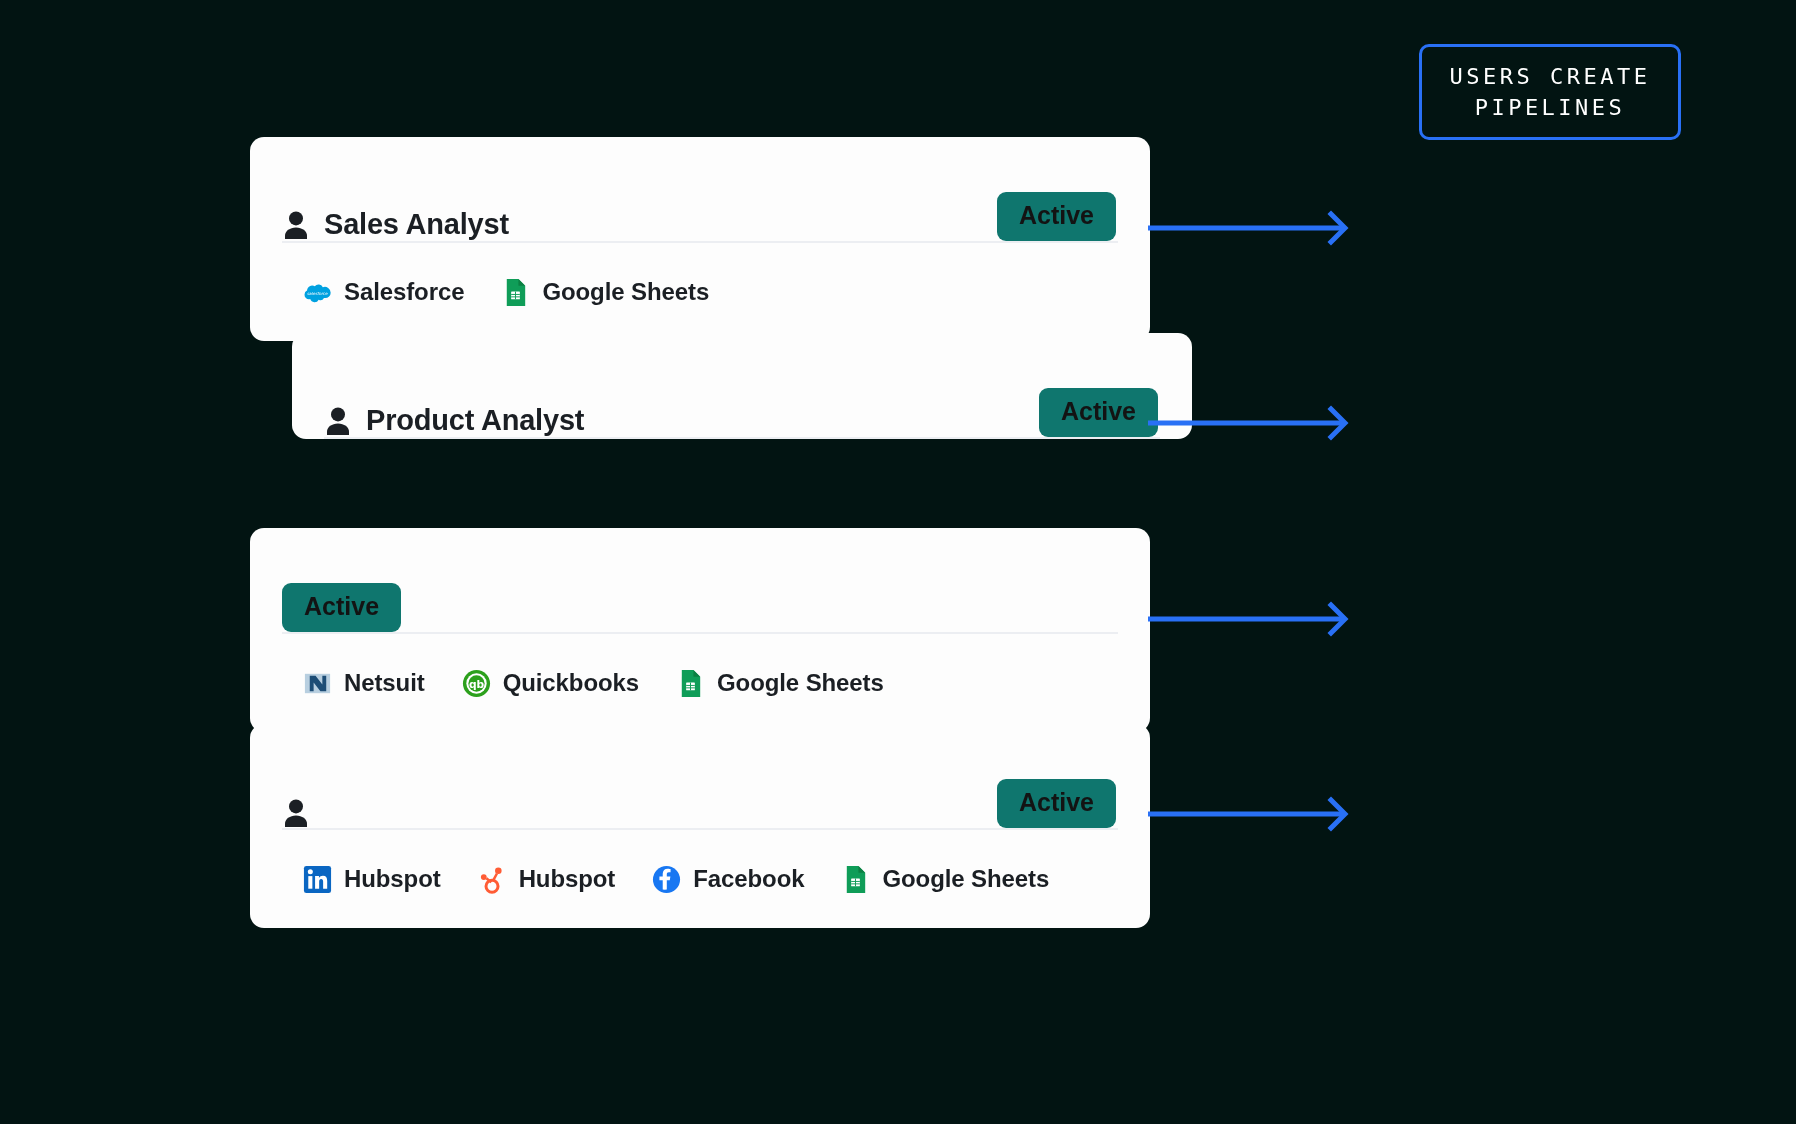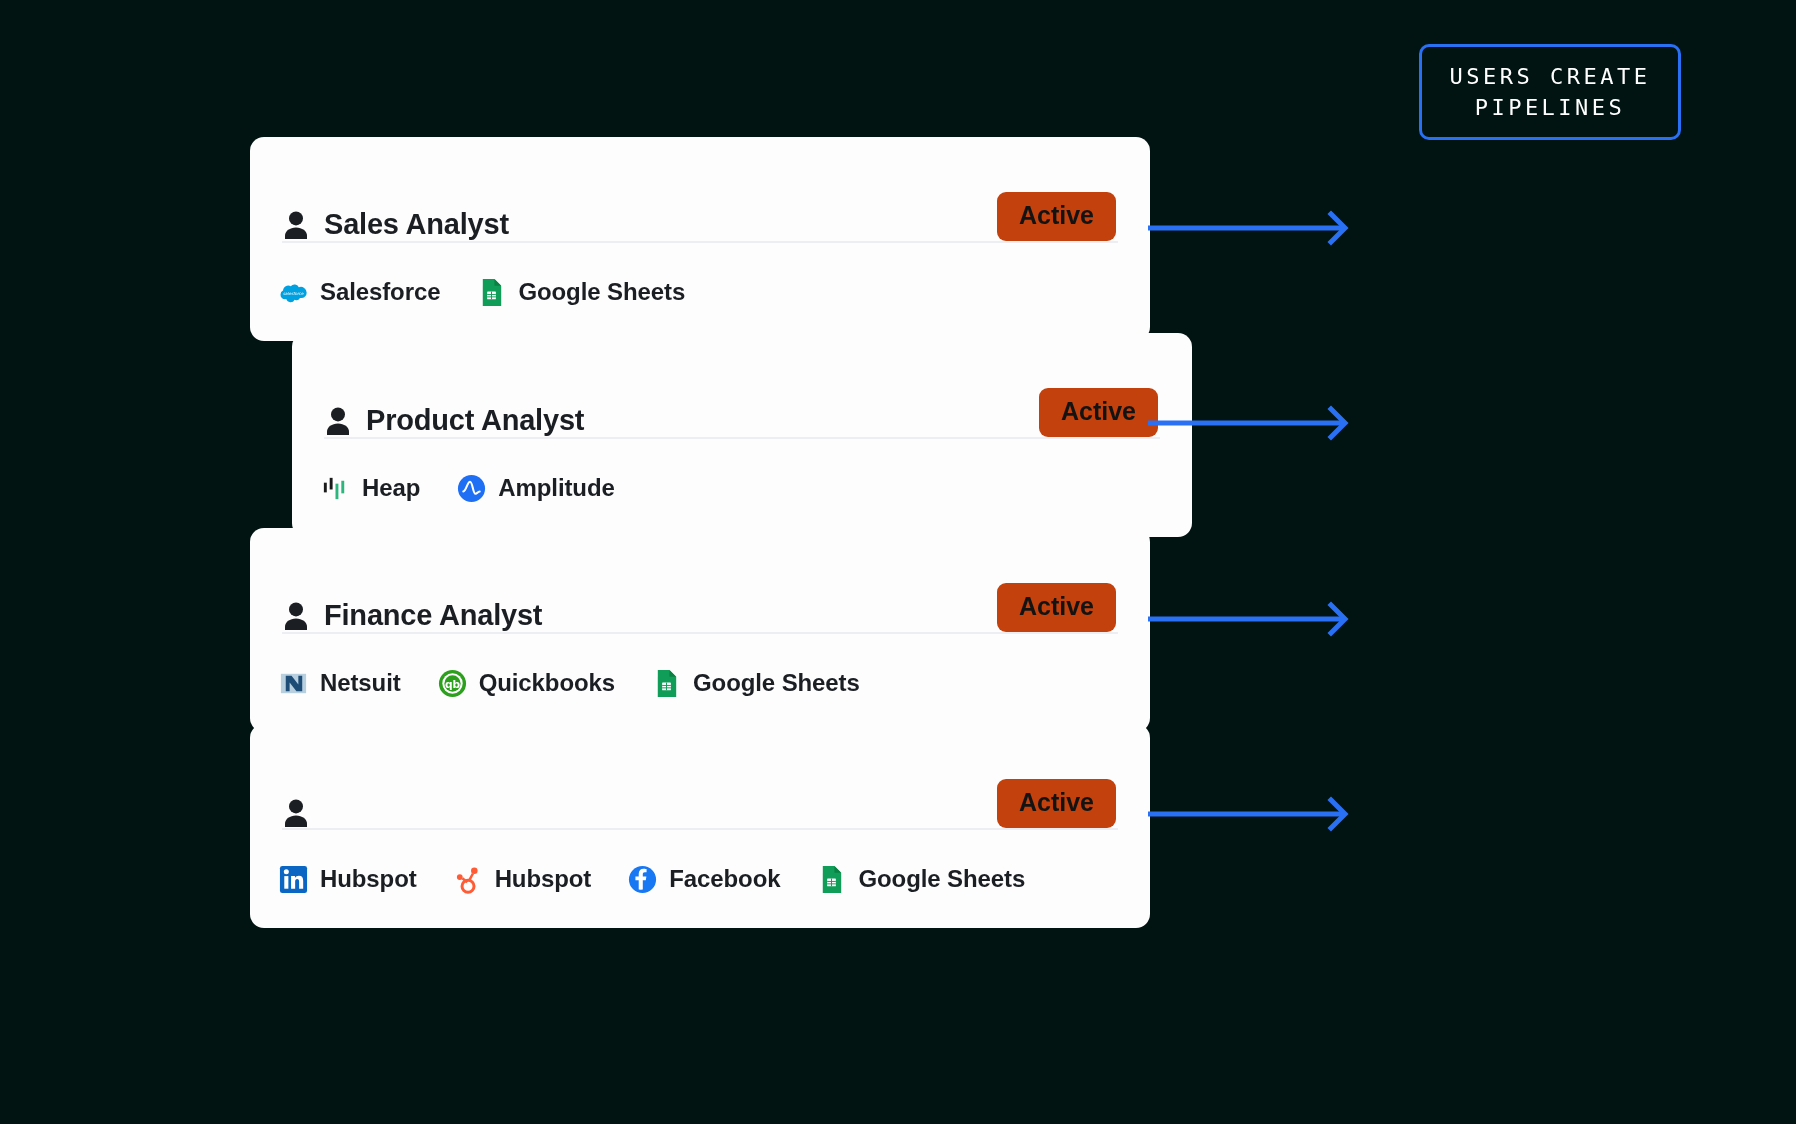--- a/index.html
+++ b/index.html
@@ -70,41 +70,41 @@
 
   .card-title {
     font-size: 29px;
     font-weight: bold;
     color: #1b1f24;
     letter-spacing: -0.2px;
     white-space: nowrap;
   }
 
   .status-badge {
-    background: #c2410c;
+    background: #0f766e;
     color: #131313;
     font-size: 25px;
     font-weight: bold;
     border-radius: 9px;
     padding: 11px 22px 13px;
     line-height: 1;
     white-space: nowrap;
   }
 
   .card-divider {
     height: 2px;
     background: #eceef2;
     margin: 0 32px;
   }
 
   .card-tools {
     height: 98px;
     display: flex;
     align-items: center;
-    padding: 0 28px;
+    padding: 0 52px;
     gap: 36px;
   }
 
   .tool {
     display: flex;
     align-items: center;
     gap: 11px;
   }
 
   .tool-label {
@@ -174,127 +174,102 @@
           <div class="card-title-wrap">
             <svg class="person-icon" viewBox="0 0 28 30" xmlns="http://www.w3.org/2000/svg">
               <circle cx="14" cy="8.4" r="7" fill="#1b1f24"></circle>
               <path fill="#1b1f24" d="M14 17.5c6.2 0 11 3.6 11 8.1v3.4H3v-3.4c0-4.5 4.8-8.1 11-8.1z"></path>
             </svg>
             <span class="card-title">Product Analyst</span>
           </div>
           <span class="status-badge">Active</span>
         </div>
         <div class="card-divider"></div>
+      </div>
+      <div class="card" style="top: 528px;">
+        <div class="card-header">
+          <span class="status-badge">Active</span>
+        </div>
+        <div class="card-divider"></div>
         <div class="card-tools">
           <div class="tool">
             <svg class="tool-icon" viewBox="0 0 32 32" xmlns="http://www.w3.org/2000/svg">
-              <rect x="4" y="10" width="3" height="10" fill="#1a1a1a"></rect>
-              <rect x="10" y="5" width="3" height="12" fill="#1a1a1a"></rect>
-              <rect x="16" y="11" width="3" height="16" fill="#2cb67d"></rect>
-              <rect x="22" y="8" width="3" height="13" fill="#2cb67d"></rect>
-            </svg>
-            <span class="tool-label">Heap</span>
-          </div>
-          <div class="tool">
-            <svg class="tool-icon" viewBox="0 0 32 32" xmlns="http://www.w3.org/2000/svg">
-              <circle cx="16" cy="16" r="14" fill="#1f6ff5"></circle>
-              <path d="M7.5 19c3-0.2 4.2-10 7-10 2.6 0 3 12.5 5.6 12.5 1.7 0 2.3-2.5 4.4-2.5" stroke="#ffffff" stroke-width="2.1" fill="none" stroke-linecap="round" stroke-linejoin="round"></path>
-            </svg>
-            <span class="tool-label">Amplitude</span>
-          </div>
-        </div>
-      </div>
-      <div class="card" style="top: 528px;">
+              <rect x="3" y="6" width="26" height="20" fill="#b8cfe0"></rect>
+              <path fill="#1d4d76" d="M8 8h6l7 9V8h4v16h-6l-7-9v9H8z"></path>
+            </svg>
+            <span class="tool-label">Netsuit</span>
+          </div>
+          <div class="tool">
+            <svg class="tool-icon" viewBox="0 0 32 32" xmlns="http://www.w3.org/2000/svg">
+              <circle cx="16" cy="16" r="14" fill="#2ca01c"></circle>
+              <circle cx="16" cy="16" r="10.5" fill="#ffffff"></circle>
+              <circle cx="16" cy="16" r="8.4" fill="#2ca01c"></circle>
+              <text x="16" y="20.4" font-family="DejaVu Sans, sans-serif" font-size="11" font-weight="bold" fill="#ffffff" text-anchor="middle">qb</text>
+            </svg>
+            <span class="tool-label">Quickbooks</span>
+          </div>
+          <div class="tool">
+            <svg class="tool-icon" viewBox="0 0 32 32" xmlns="http://www.w3.org/2000/svg">
+              <path fill="#0f9d58" d="M7 2h12l7 7v21H7z"></path>
+              <path fill="#0b8043" d="M19 2l7 7h-7z"></path>
+              <rect x="11.5" y="15" width="9" height="8" rx="0.6" fill="#ffffff"></rect>
+              <path stroke="#0f9d58" stroke-width="1" d="M11.5 18h9M11.5 20.5h9M16 15v8"></path>
+            </svg>
+            <span class="tool-label">Google Sheets</span>
+          </div>
+        </div>
+      </div>
+      <div class="card" style="top: 724px;">
         <div class="card-header">
           <div class="card-title-wrap">
             <svg class="person-icon" viewBox="0 0 28 30" xmlns="http://www.w3.org/2000/svg">
               <circle cx="14" cy="8.4" r="7" fill="#1b1f24"></circle>
               <path fill="#1b1f24" d="M14 17.5c6.2 0 11 3.6 11 8.1v3.4H3v-3.4c0-4.5 4.8-8.1 11-8.1z"></path>
             </svg>
-            <span class="card-title">Finance Analyst</span>
           </div>
           <span class="status-badge">Active</span>
         </div>
         <div class="card-divider"></div>
         <div class="card-tools">
           <div class="tool">
             <svg class="tool-icon" viewBox="0 0 32 32" xmlns="http://www.w3.org/2000/svg">
-              <rect x="3" y="6" width="26" height="20" fill="#b8cfe0"></rect>
-              <path fill="#1d4d76" d="M8 8h6l7 9V8h4v16h-6l-7-9v9H8z"></path>
-            </svg>
-            <span class="tool-label">Netsuit</span>
-          </div>
-          <div class="tool">
-            <svg class="tool-icon" viewBox="0 0 32 32" xmlns="http://www.w3.org/2000/svg">
-              <circle cx="16" cy="16" r="14" fill="#2ca01c"></circle>
-              <circle cx="16" cy="16" r="10.5" fill="#ffffff"></circle>
-              <circle cx="16" cy="16" r="8.4" fill="#2ca01c"></circle>
-              <text x="16" y="20.4" font-family="DejaVu Sans, sans-serif" font-size="11" font-weight="bold" fill="#ffffff" text-anchor="middle">qb</text>
-            </svg>
-            <span class="tool-label">Quickbooks</span>
+              <rect x="2" y="2" width="28" height="28" rx="2.5" fill="#0a66c2"></rect>
+              <rect x="6.5" y="12.5" width="4.2" height="13" fill="#ffffff"></rect>
+              <circle cx="8.6" cy="8" r="2.6" fill="#ffffff"></circle>
+              <path fill="#ffffff" d="M13.5 12.5h4v1.9c.8-1.4 2.3-2.2 4.1-2.2 3.2 0 4.4 2 4.4 5.3v8h-4.2v-7.2c0-1.8-.6-2.8-2-2.8-1.5 0-2.1 1-2.1 2.9v7.1h-4.2z"></path>
+            </svg>
+            <span class="tool-label">Hubspot</span>
+          </div>
+          <div class="tool">
+            <svg class="tool-icon" viewBox="0 0 32 32" xmlns="http://www.w3.org/2000/svg">
+              <circle cx="22" cy="7" r="3.4" fill="#ff5c35"></circle>
+              <circle cx="7" cy="13.5" r="3" fill="#ff5c35"></circle>
+              <circle cx="15.5" cy="23" r="6.2" fill="none" stroke="#ff5c35" stroke-width="3.1"></circle>
+              <path stroke="#ff5c35" stroke-width="2.6" d="M9.7 14.8l5 4.2M20.6 9.8l-4 7.4"></path>
+            </svg>
+            <span class="tool-label">Hubspot</span>
+          </div>
+          <div class="tool">
+            <svg class="tool-icon" viewBox="0 0 32 32" xmlns="http://www.w3.org/2000/svg">
+              <circle cx="16" cy="16" r="14" fill="#1877f2"></circle>
+              <path fill="#ffffff" d="M19.4 16.9l.6-3.9h-3.7v-2.5c0-1.1.5-2.1 2.2-2.1h1.7V5.1s-1.5-.3-3-.3c-3.1 0-5.1 1.9-5.1 5.3V13h-3.4v3.9h3.4v9.4a13.6 13.6 0 0 0 4.2 0v-9.4z"></path>
+            </svg>
+            <span class="tool-label">Facebook</span>
           </div>
           <div class="tool">
             <svg class="tool-icon" viewBox="0 0 32 32" xmlns="http://www.w3.org/2000/svg">
               <path fill="#0f9d58" d="M7 2h12l7 7v21H7z"></path>
               <path fill="#0b8043" d="M19 2l7 7h-7z"></path>
               <rect x="11.5" y="15" width="9" height="8" rx="0.6" fill="#ffffff"></rect>
               <path stroke="#0f9d58" stroke-width="1" d="M11.5 18h9M11.5 20.5h9M16 15v8"></path>
             </svg>
             <span class="tool-label">Google Sheets</span>
           </div>
         </div>
       </div>
-      <div class="card" style="top: 724px;">
-        <div class="card-header">
-          <div class="card-title-wrap">
-            <svg class="person-icon" viewBox="0 0 28 30" xmlns="http://www.w3.org/2000/svg">
-              <circle cx="14" cy="8.4" r="7" fill="#1b1f24"></circle>
-              <path fill="#1b1f24" d="M14 17.5c6.2 0 11 3.6 11 8.1v3.4H3v-3.4c0-4.5 4.8-8.1 11-8.1z"></path>
-            </svg>
-          </div>
-          <span class="status-badge">Active</span>
-        </div>
-        <div class="card-divider"></div>
-        <div class="card-tools">
-          <div class="tool">
-            <svg class="tool-icon" viewBox="0 0 32 32" xmlns="http://www.w3.org/2000/svg">
-              <rect x="2" y="2" width="28" height="28" rx="2.5" fill="#0a66c2"></rect>
-              <rect x="6.5" y="12.5" width="4.2" height="13" fill="#ffffff"></rect>
-              <circle cx="8.6" cy="8" r="2.6" fill="#ffffff"></circle>
-              <path fill="#ffffff" d="M13.5 12.5h4v1.9c.8-1.4 2.3-2.2 4.1-2.2 3.2 0 4.4 2 4.4 5.3v8h-4.2v-7.2c0-1.8-.6-2.8-2-2.8-1.5 0-2.1 1-2.1 2.9v7.1h-4.2z"></path>
-            </svg>
-            <span class="tool-label">Hubspot</span>
-          </div>
-          <div class="tool">
-            <svg class="tool-icon" viewBox="0 0 32 32" xmlns="http://www.w3.org/2000/svg">
-              <circle cx="22" cy="7" r="3.4" fill="#ff5c35"></circle>
-              <circle cx="7" cy="13.5" r="3" fill="#ff5c35"></circle>
-              <circle cx="15.5" cy="23" r="6.2" fill="none" stroke="#ff5c35" stroke-width="3.1"></circle>
-              <path stroke="#ff5c35" stroke-width="2.6" d="M9.7 14.8l5 4.2M20.6 9.8l-4 7.4"></path>
-            </svg>
-            <span class="tool-label">Hubspot</span>
-          </div>
-          <div class="tool">
-            <svg class="tool-icon" viewBox="0 0 32 32" xmlns="http://www.w3.org/2000/svg">
-              <circle cx="16" cy="16" r="14" fill="#1877f2"></circle>
-              <path fill="#ffffff" d="M19.4 16.9l.6-3.9h-3.7v-2.5c0-1.1.5-2.1 2.2-2.1h1.7V5.1s-1.5-.3-3-.3c-3.1 0-5.1 1.9-5.1 5.3V13h-3.4v3.9h3.4v9.4a13.6 13.6 0 0 0 4.2 0v-9.4z"></path>
-            </svg>
-            <span class="tool-label">Facebook</span>
-          </div>
-          <div class="tool">
-            <svg class="tool-icon" viewBox="0 0 32 32" xmlns="http://www.w3.org/2000/svg">
-              <path fill="#0f9d58" d="M7 2h12l7 7v21H7z"></path>
-              <path fill="#0b8043" d="M19 2l7 7h-7z"></path>
-              <rect x="11.5" y="15" width="9" height="8" rx="0.6" fill="#ffffff"></rect>
-              <path stroke="#0f9d58" stroke-width="1" d="M11.5 18h9M11.5 20.5h9M16 15v8"></path>
-            </svg>
-            <span class="tool-label">Google Sheets</span>
-          </div>
-        </div>
-      </div>
     </div>
   <div id="arrows-layer">
       <div class="arrow" style="top: 210px;"><svg width="210" height="36" viewBox="0 0 210 36" xmlns="http://www.w3.org/2000/svg">
           <path d="M0 18h196" stroke="#2970f5" stroke-width="5" fill="none"></path>
           <path d="M183 4l14 14-14 14" stroke="#2970f5" stroke-width="5" fill="none" stroke-linecap="square" stroke-linejoin="miter"></path>
         </svg></div>
       <div class="arrow" style="top: 405px;"><svg width="210" height="36" viewBox="0 0 210 36" xmlns="http://www.w3.org/2000/svg">
           <path d="M0 18h196" stroke="#2970f5" stroke-width="5" fill="none"></path>
           <path d="M183 4l14 14-14 14" stroke="#2970f5" stroke-width="5" fill="none" stroke-linecap="square" stroke-linejoin="miter"></path>
         </svg></div>

